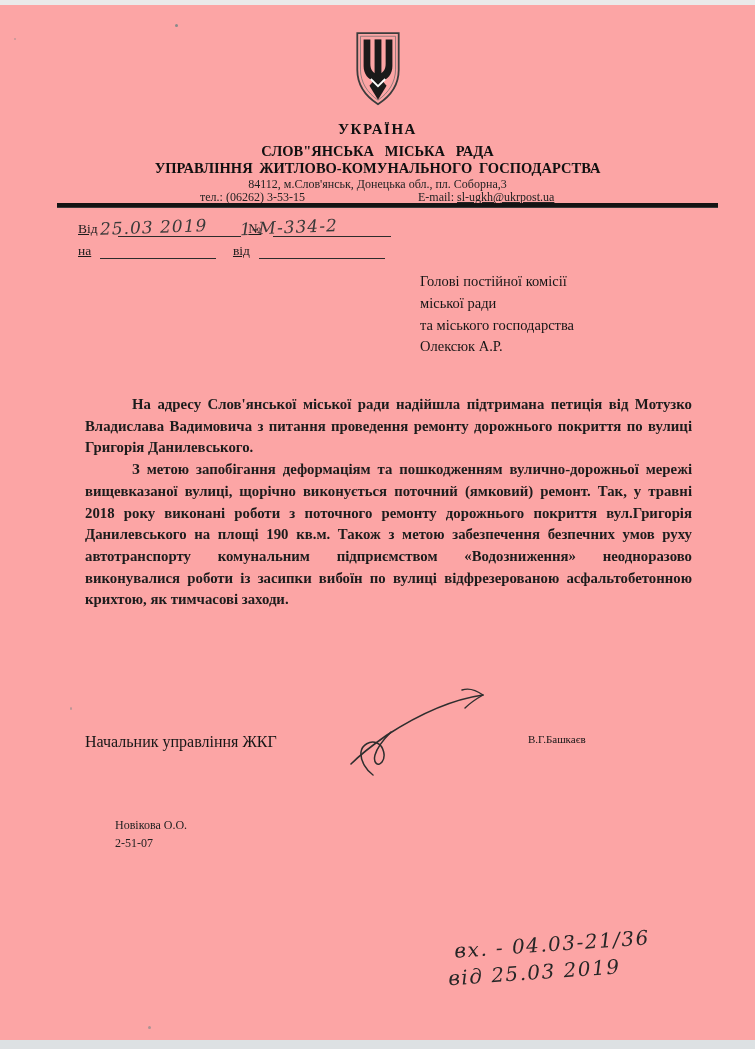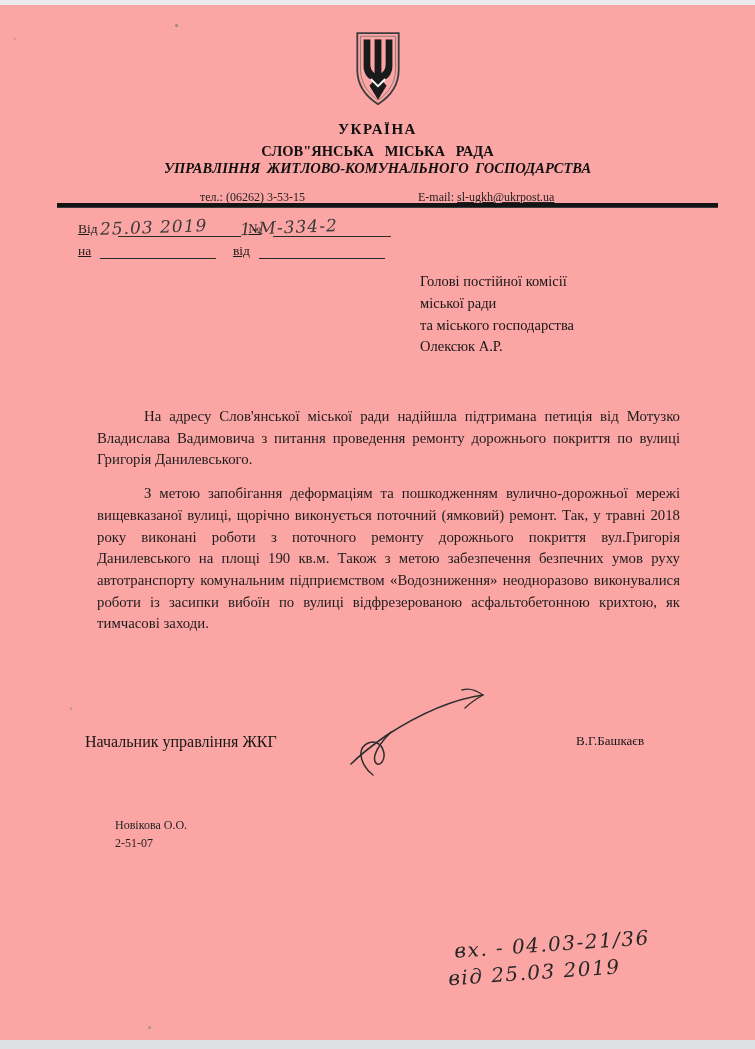--- a/index.html
+++ b/index.html
@@ -15,21 +15,21 @@
   .edge-bottom{position:absolute;left:0;top:1040px;width:755px;height:9px;background:#dde1e3;}
   .speck{position:absolute;background:#8a8a8a;border-radius:50%;}
 
   
   .emblem{position:absolute;left:351px;top:30px;width:54px;height:80px;}
   .country{position:absolute;left:0;top:121px;width:755px;text-align:center;
     font-weight:bold;font-size:15px;letter-spacing:1.5px;color:#101010;}
   .org1{position:absolute;left:0;top:143px;width:755px;text-align:center;
     font-weight:bold;font-size:14.5px;word-spacing:7px;color:#101010;}
   .org2{position:absolute;left:0;top:160px;width:755px;text-align:center;
-    font-weight:bold;font-size:14.5px;word-spacing:3px;color:#101010;font-style:italic;}
+    font-weight:bold;font-size:14.5px;word-spacing:3px;color:#101010;}
   .addr{position:absolute;left:0;top:177px;width:755px;text-align:center;font-size:12px;color:#222;}
   .contacts{position:absolute;left:0;top:190px;width:755px;font-size:12px;color:#222;}
   .phone{position:absolute;left:200px;top:0;}
   .emailwrap{position:absolute;left:418px;top:0;}
   .email{text-decoration:underline;}
   .rule{position:absolute;left:57px;top:203px;width:661px;height:4px;background:#141414;
     border-bottom:1px solid #3a3a3a;}
 
   
   .ref{position:absolute;left:78px;top:221px;font-size:13.5px;color:#1b1b1b;}
@@ -39,26 +39,26 @@
   .hw{font-family:"DejaVu Serif", serif;font-style:italic;color:#3a3a3a;white-space:nowrap;}
   .hw-date{position:absolute;left:22px;top:-4px;font-size:17px;transform:rotate(-2deg);letter-spacing:1px;}
   .hw-num{position:absolute;left:162px;top:-4px;font-size:17px;transform:rotate(-2.5deg);letter-spacing:1px;}
 
   
   .recipient{position:absolute;left:420px;top:271px;font-size:14.5px;line-height:21.8px;color:#161616;}
 
   
   .body-text{position:absolute;left:85px;top:394px;width:607px;
     font-size:14.8px;line-height:21.7px;text-align:justify;color:#1c1c1c;}
-  .body-text p{margin:12px;text-indent:47px;}
+  .body-text p{margin:0;text-indent:47px;font-weight:bold;}
 
   
   .sig-label{position:absolute;left:85px;top:733px;font-size:16px;color:#161616;}
   .sig-svg{position:absolute;left:335px;top:682px;width:160px;height:95px;}
-  .sig-name{position:absolute;left:528px;top:733px;font-size:13px;color:#161616;margin-left:48px;}
+  .sig-name{position:absolute;left:528px;top:733px;font-size:11px;color:#161616;}
 
   
   .executor{position:absolute;left:83px;top:816px;font-size:12px;line-height:18px;color:#222;margin-left:32px;}
 
   
   .stamp{position:absolute;left:455px;top:932px;transform:rotate(-4deg);
     font-family:"DejaVu Serif", serif;font-style:italic;color:#262626;}
   .stamp-l1{font-size:20px;letter-spacing:1.5px;white-space:nowrap;}
   .stamp-l2{font-size:20px;letter-spacing:1.5px;white-space:nowrap;margin-top:3px;margin-left:-8px;}
 </style>
@@ -81,20 +81,21 @@
     <rect x="26.2" y="10" width="7.6" height="44" fill="#1a1a1a"></rect>
     <path d="M14,10 h7.5 v27 c0,6 2.5,9.5 6,11 l0,8.5 c-8.5,-1.5 -13.5,-8 -13.5,-17 z" fill="#1a1a1a"></path>
     <path d="M46,10 h-7.5 v27 c0,6 -2.5,9.5 -6,11 l0,8.5 c8.5,-1.5 13.5,-8 13.5,-17 z" fill="#1a1a1a"></path>
     <path d="M30,50 L39.5,61.5 30,77 20.5,61.5 Z" fill="#1a1a1a"></path>
     <path d="M22,54 L30,62 38,54" fill="none" stroke="#fdfdfc" stroke-width="2"></path>
   </svg>
 
   <div class="country">УКРАЇНА</div>
   <div class="org1">СЛОВ"ЯНСЬКА МІСЬКА РАДА</div>
   <div class="org2">УПРАВЛІННЯ ЖИТЛОВО-КОМУНАЛЬНОГО ГОСПОДАРСТВА</div>
+  <div class="addr">84112,  м.Слов'янськ, Донецька обл.,  пл. Соборна,3</div>
 
   <div class="contacts">
     <span class="phone">тел.: (06262) 3-53-15</span>
     <span class="emailwrap">
       <span>E-mail:</span>
       <span class="email">sl-ugkh@ukrpost.ua</span>
     </span>
   </div>
 
   <div class="rule"></div>

